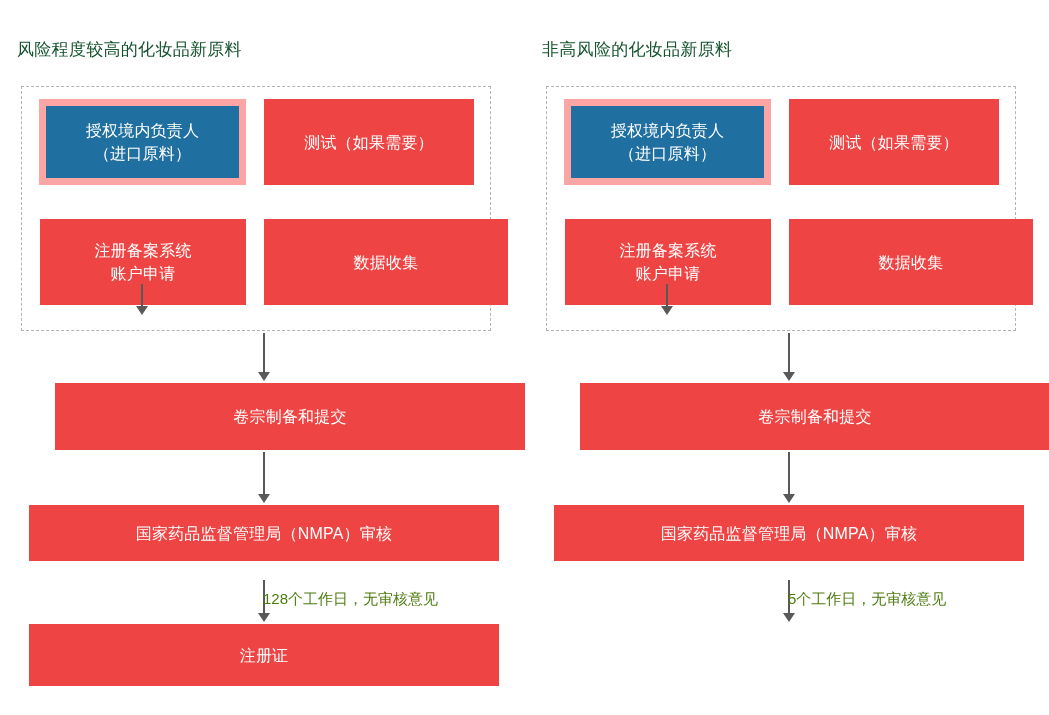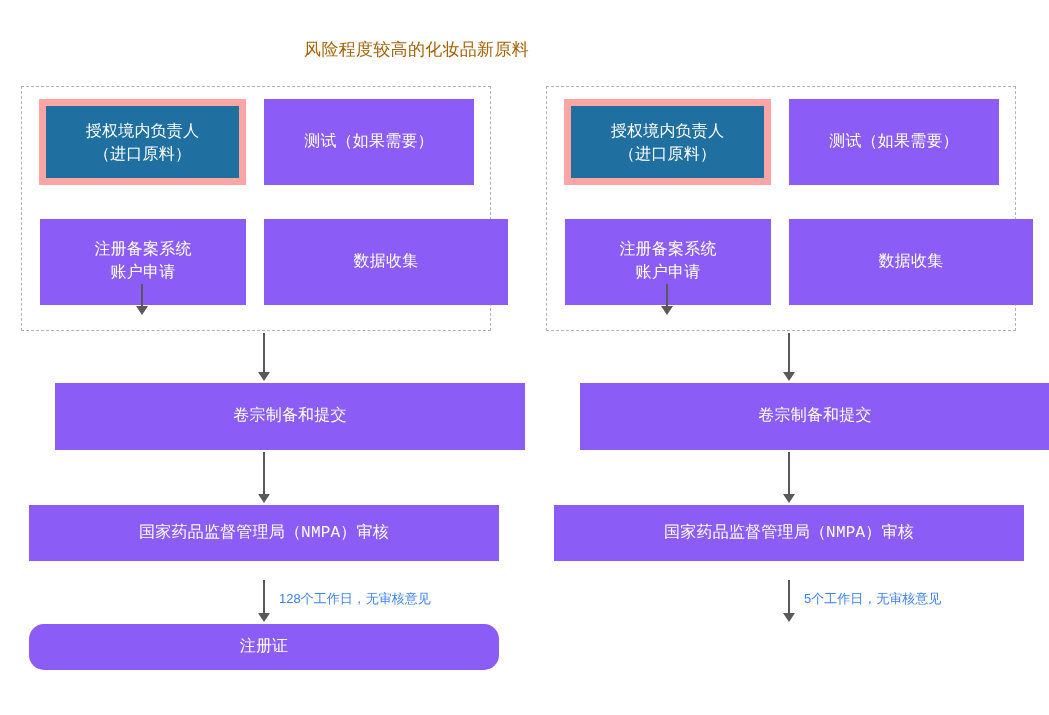--- a/index.html
+++ b/index.html
@@ -30,26 +30,26 @@
     width: 505px;
     height: 715px;
   }
   .column.left  { left: 12px; }
   .column.right { left: 537px; }
 
   
   .col-title {
     position: absolute;
     top: 38px;
-    left: 12px;
+    left: 5px;
     width: 505px;
-    text-align: right;
+    text-align: left;
     font-size: 17px;
     line-height: 24px;
-    color: #a16207;
+    color: #14532d;
     letter-spacing: 0.3px;
     white-space: nowrap;
   }
 
   
   .dashed-group {
     position: absolute;
     left: 9px;
     top: 86px;
     width: 470px;
@@ -66,42 +66,41 @@
     align-items: center;
     justify-content: center;
     text-align: center;
     color: #ffffff;
     font-size: 16px;
     line-height: 23px;
     letter-spacing: 0.2px;
     white-space: pre-line;
   }
   .node.teal {
-    background: #8b5cf6;
-    font-family: Liberation Mono, monospace;
+    background: #ef4444;
   }
   .node.blue {
     background: #1F6FA0;
     border: 7px solid #fca5a5;
   }
 
   
   .node.r1c1 { left: 17px;  top: 12px;  width: 207px; height: 86px; }
   .node.r1c2 { left: 242px; top: 12px;  width: 210px; height: 86px; }
   .node.r2c1 { left: 18px;  top: 132px; width: 206px; height: 86px; }
   .node.r2c2 { left: 242px; top: 132px; width: 244px; height: 86px; }
 
   
   .node.wide {
     left: 17px;
     width: 470px;
   }
   .node.step-dossier { top: 383px; height: 67px; margin-left: 26px; }
   .node.step-review  { top: 505px; height: 56px; }
-  .node.step-result  { top: 624px; height: 46px; border-radius: 15px; }
+  .node.step-result  { top: 624px; height: 62px; }
 
   
   .arrow {
     position: absolute;
     width: 14px;
     color: #595959;
   }
   .arrow .shaft {
     position: absolute;
     left: 6px;
@@ -151,25 +150,25 @@
     left: 245px;
     top: 580px;
     height: 43px;
   }
   .arrow.a-review .shaft { height: 34px; }
   .arrow.a-review .head  { top: 33px; }
 
   
   .arrow-label {
     position: absolute;
-    left: 267px;
+    left: 251px;
     top: 590px;
-    font-size: 13px;
+    font-size: 15px;
     line-height: 18px;
-    color: #3b82f6;
+    color: #4d7c0f;
     white-space: nowrap;
   }
 </style>
 </head>
 <body>
 
 <div class="flow-root">
 
   <div class="column left">
 
@@ -212,20 +211,21 @@
       <span class="head"></span>
     </div>
 
     <div class="arrow-label">128个工作日，无审核意见</div>
 
     <div class="node teal wide step-result">注册证</div>
   </div>
 
   <div class="column right">
 
+    <div class="col-title">非高风险的化妆品新原料</div>
 
     <div class="dashed-group">
 
       <div class="node blue r1c1">授权境内负责人
 （进口原料）</div>
 
       <div class="node teal r1c2">测试（如果需要）</div>
 
       <div class="node teal r2c1">注册备案系统
 账户申请</div>

